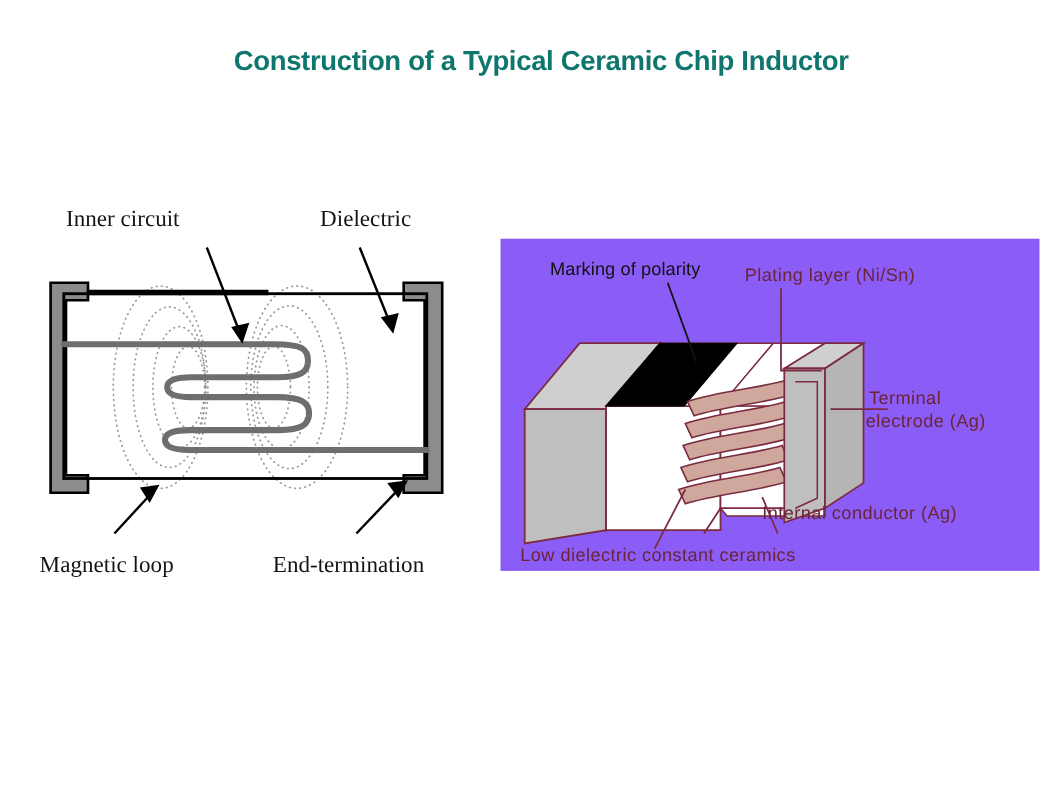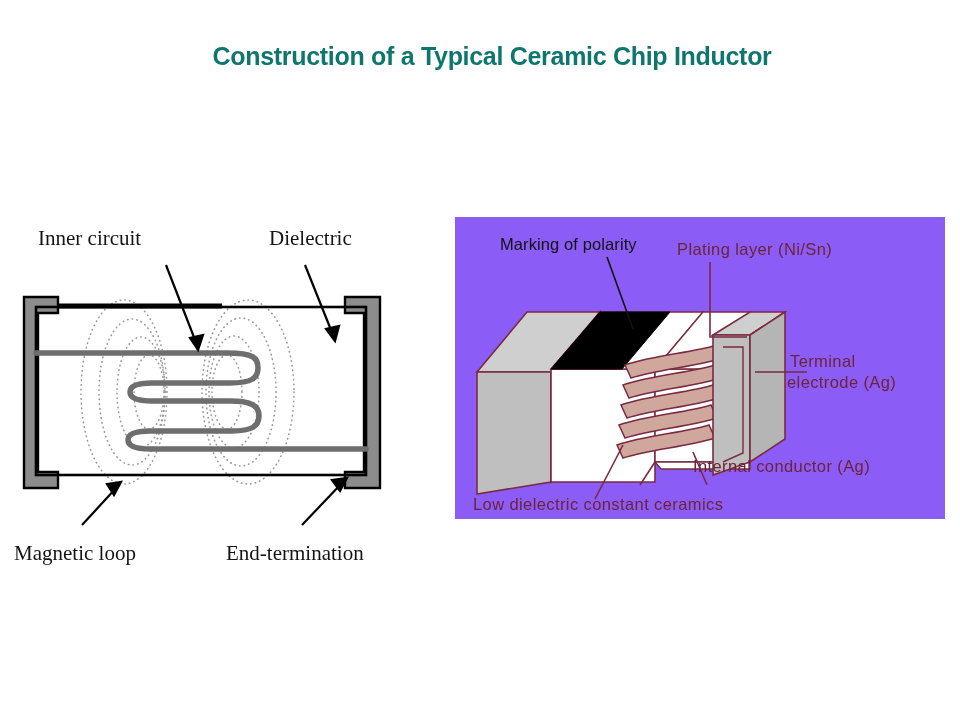--- a/index.html
+++ b/index.html
@@ -27,25 +27,24 @@
     font-weight: bold;
     font-size: 25px;
     letter-spacing: -0.3px;
     color: #0f766e;
     white-space: nowrap;
   }
 
   
   #fig-left {
     position: absolute;
-    left: 2px;
+    left: 24px;
     top: 185px;
     width: 410px;
     height: 350px;
-    margin-top: 40px;
   }
   #fig-left svg { display: block; }
   .ltext {
     font-family: "Liberation Serif", serif;
     font-size: 21px;
     fill: #141414;
   }
 
   
   #fig-right {

